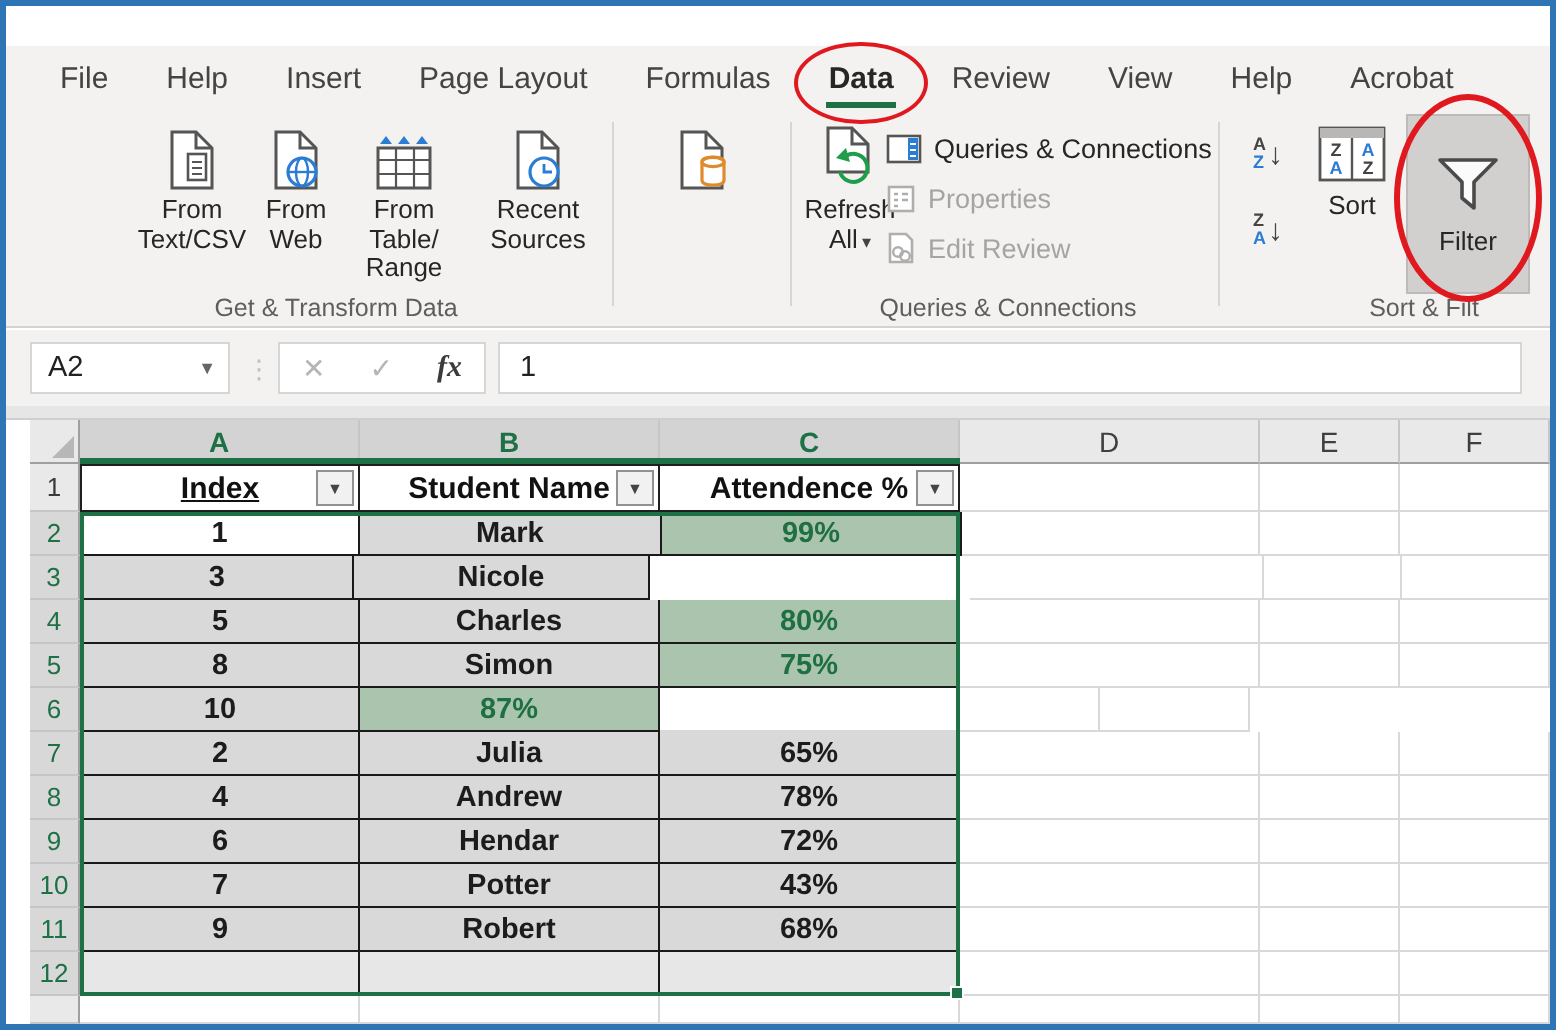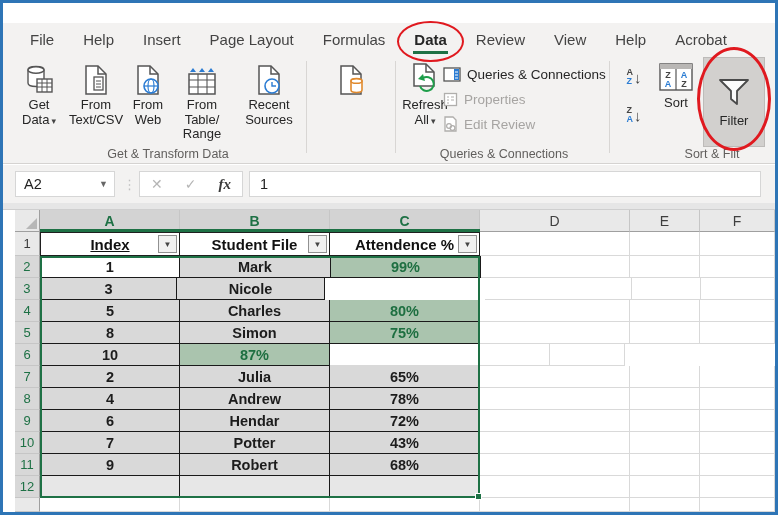--- a/index.html
+++ b/index.html
@@ -105,31 +105,20 @@
       <span class="tab"><span>Formulas</span></span>
       <span class="tab active circled"><span>Data</span><span class="underline"></span><span class="circle"></span></span>
       <span class="tab"><span>Review</span></span>
       <span class="tab"><span>View</span></span>
       <span class="tab"><span>Help</span></span>
       <span class="tab"><span>Acrobat</span></span>
     </nav>
 
   <div class="ribbon">
 
-    <div class="bigbtn" style="left:10px; width:52px;">
-      <span class="ic">
-        <svg width="30" height="32" viewBox="0 0 30 32">
-          <path d="M4 6 q0-3.5 8-3.5 q8 0 8 3.5 v13 q0 3.5 -8 3.5 q-8 0 -8 -3.5 z" fill="#fff" stroke="#555" stroke-width="1.4"></path>
-          <ellipse cx="12" cy="6" rx="8" ry="3.2" fill="#fff" stroke="#555" stroke-width="1.4"></ellipse>
-          <rect x="13" y="15" width="15" height="13" fill="#fff" stroke="#555" stroke-width="1.4"></rect>
-          <path d="M13 19 h15 M13 23 h15 M18 15 v13 M23 15 v13" stroke="#555" stroke-width="1"></path>
-        </svg>
-      </span>
-      <span><span>Get Data</span><span class="caret">▾</span></span>
-    </div>
 
     <div class="bigbtn" style="left:64px; width:58px;">
       <span class="ic">
         <svg width="26" height="32" viewBox="0 0 26 32">
           <path d="M3 2 h12 l8 8 v20 H3 z" fill="#fff" stroke="#555" stroke-width="1.5"></path>
           <path d="M15 2 v8 h8" fill="none" stroke="#555" stroke-width="1.5"></path>
           <rect x="11" y="13" width="9" height="13" fill="#fff" stroke="#555" stroke-width="1.3"></rect>
           <path d="M13 17 h5 M13 20 h5 M13 23 h5" stroke="#555" stroke-width="1"></path>
         </svg>
       </span>
@@ -307,21 +296,21 @@
         <div class="colhdr" style="width: 75px;">F</div>
       </div>
     <div>
         <div class="srow" style="height: 24px;">
           <div class="rowhdr" style="height: 24px;">1</div>
           <div class="cell thead-cell first" style="width: 140px; height: 24px;">
             <span style="white-space: nowrap;">Index</span>
             <span class="filt">▼</span>
           </div>
           <div class="cell thead-cell" style="width: 150px; height: 24px;">
-            <span style="white-space: nowrap;">Student File</span>
+            <span style="white-space: nowrap;">Student Name</span>
             <span class="filt">▼</span>
           </div>
           <div class="cell thead-cell" style="width: 150px; height: 24px;">
             <span style="white-space: nowrap;">Attendence %</span>
             <span class="filt">▼</span>
           </div>
           <div class="cell blank" style="width: 150px; height: 24px;"></div>
           <div class="cell blank" style="width: 70px; height: 24px;"></div>
           <div class="cell blank" style="width: 75px; height: 24px;"></div>
         </div>

